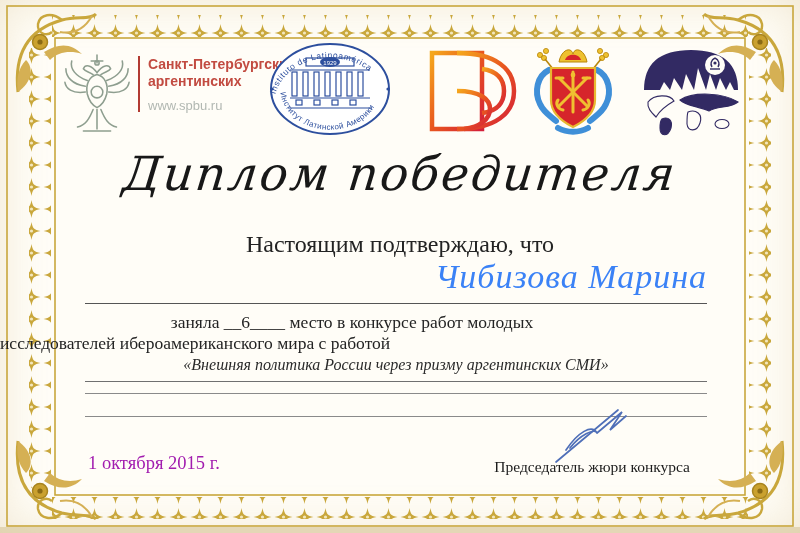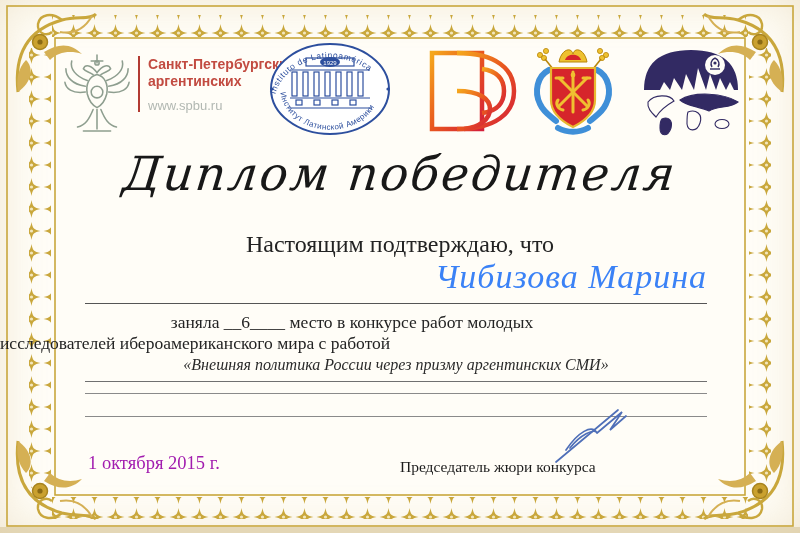--- a/index.html
+++ b/index.html
@@ -41,21 +41,21 @@
   .line1{left:0;top:312px;width:704px;text-align:center;font-size:17.5px;color:#232323;}
   .line2{left:0;top:333px;width:800px;text-align:left;font-size:17.5px;color:#232323;}
   .work-block{
     left:85px;top:356px;width:622px;height:25px;text-align:center;
     font-style:italic;font-size:16px;color:#2a2a2a;
     border-bottom:1px solid #707070;
   }
   .blank-a{left:85px;top:393px;width:622px;height:0;border-top:1px solid #8a8a8a;}
   .blank-b{left:85px;top:416px;width:622px;height:0;border-top:1px solid #8a8a8a;}
   .date{left:88px;top:453px;font-size:18.5px;color:#a21caf;}
-  .sig-label{left:400px;top:458px;width:290px;text-align:left;font-size:15.5px;color:#1c1c1c;}
+  .sig-label{left:400px;top:458px;width:290px;text-align:right;font-size:15.5px;color:#1c1c1c;}
   .signature{left:552px;top:402px;}
 </style>
 </head>
 <body>
 
 <div class="page">
 
   <svg class="abs border-svg" viewBox="0 0 800 533" xmlns="http://www.w3.org/2000/svg">
     <defs>
       <pattern id="stars" width="21" height="22" patternUnits="userSpaceOnUse">

